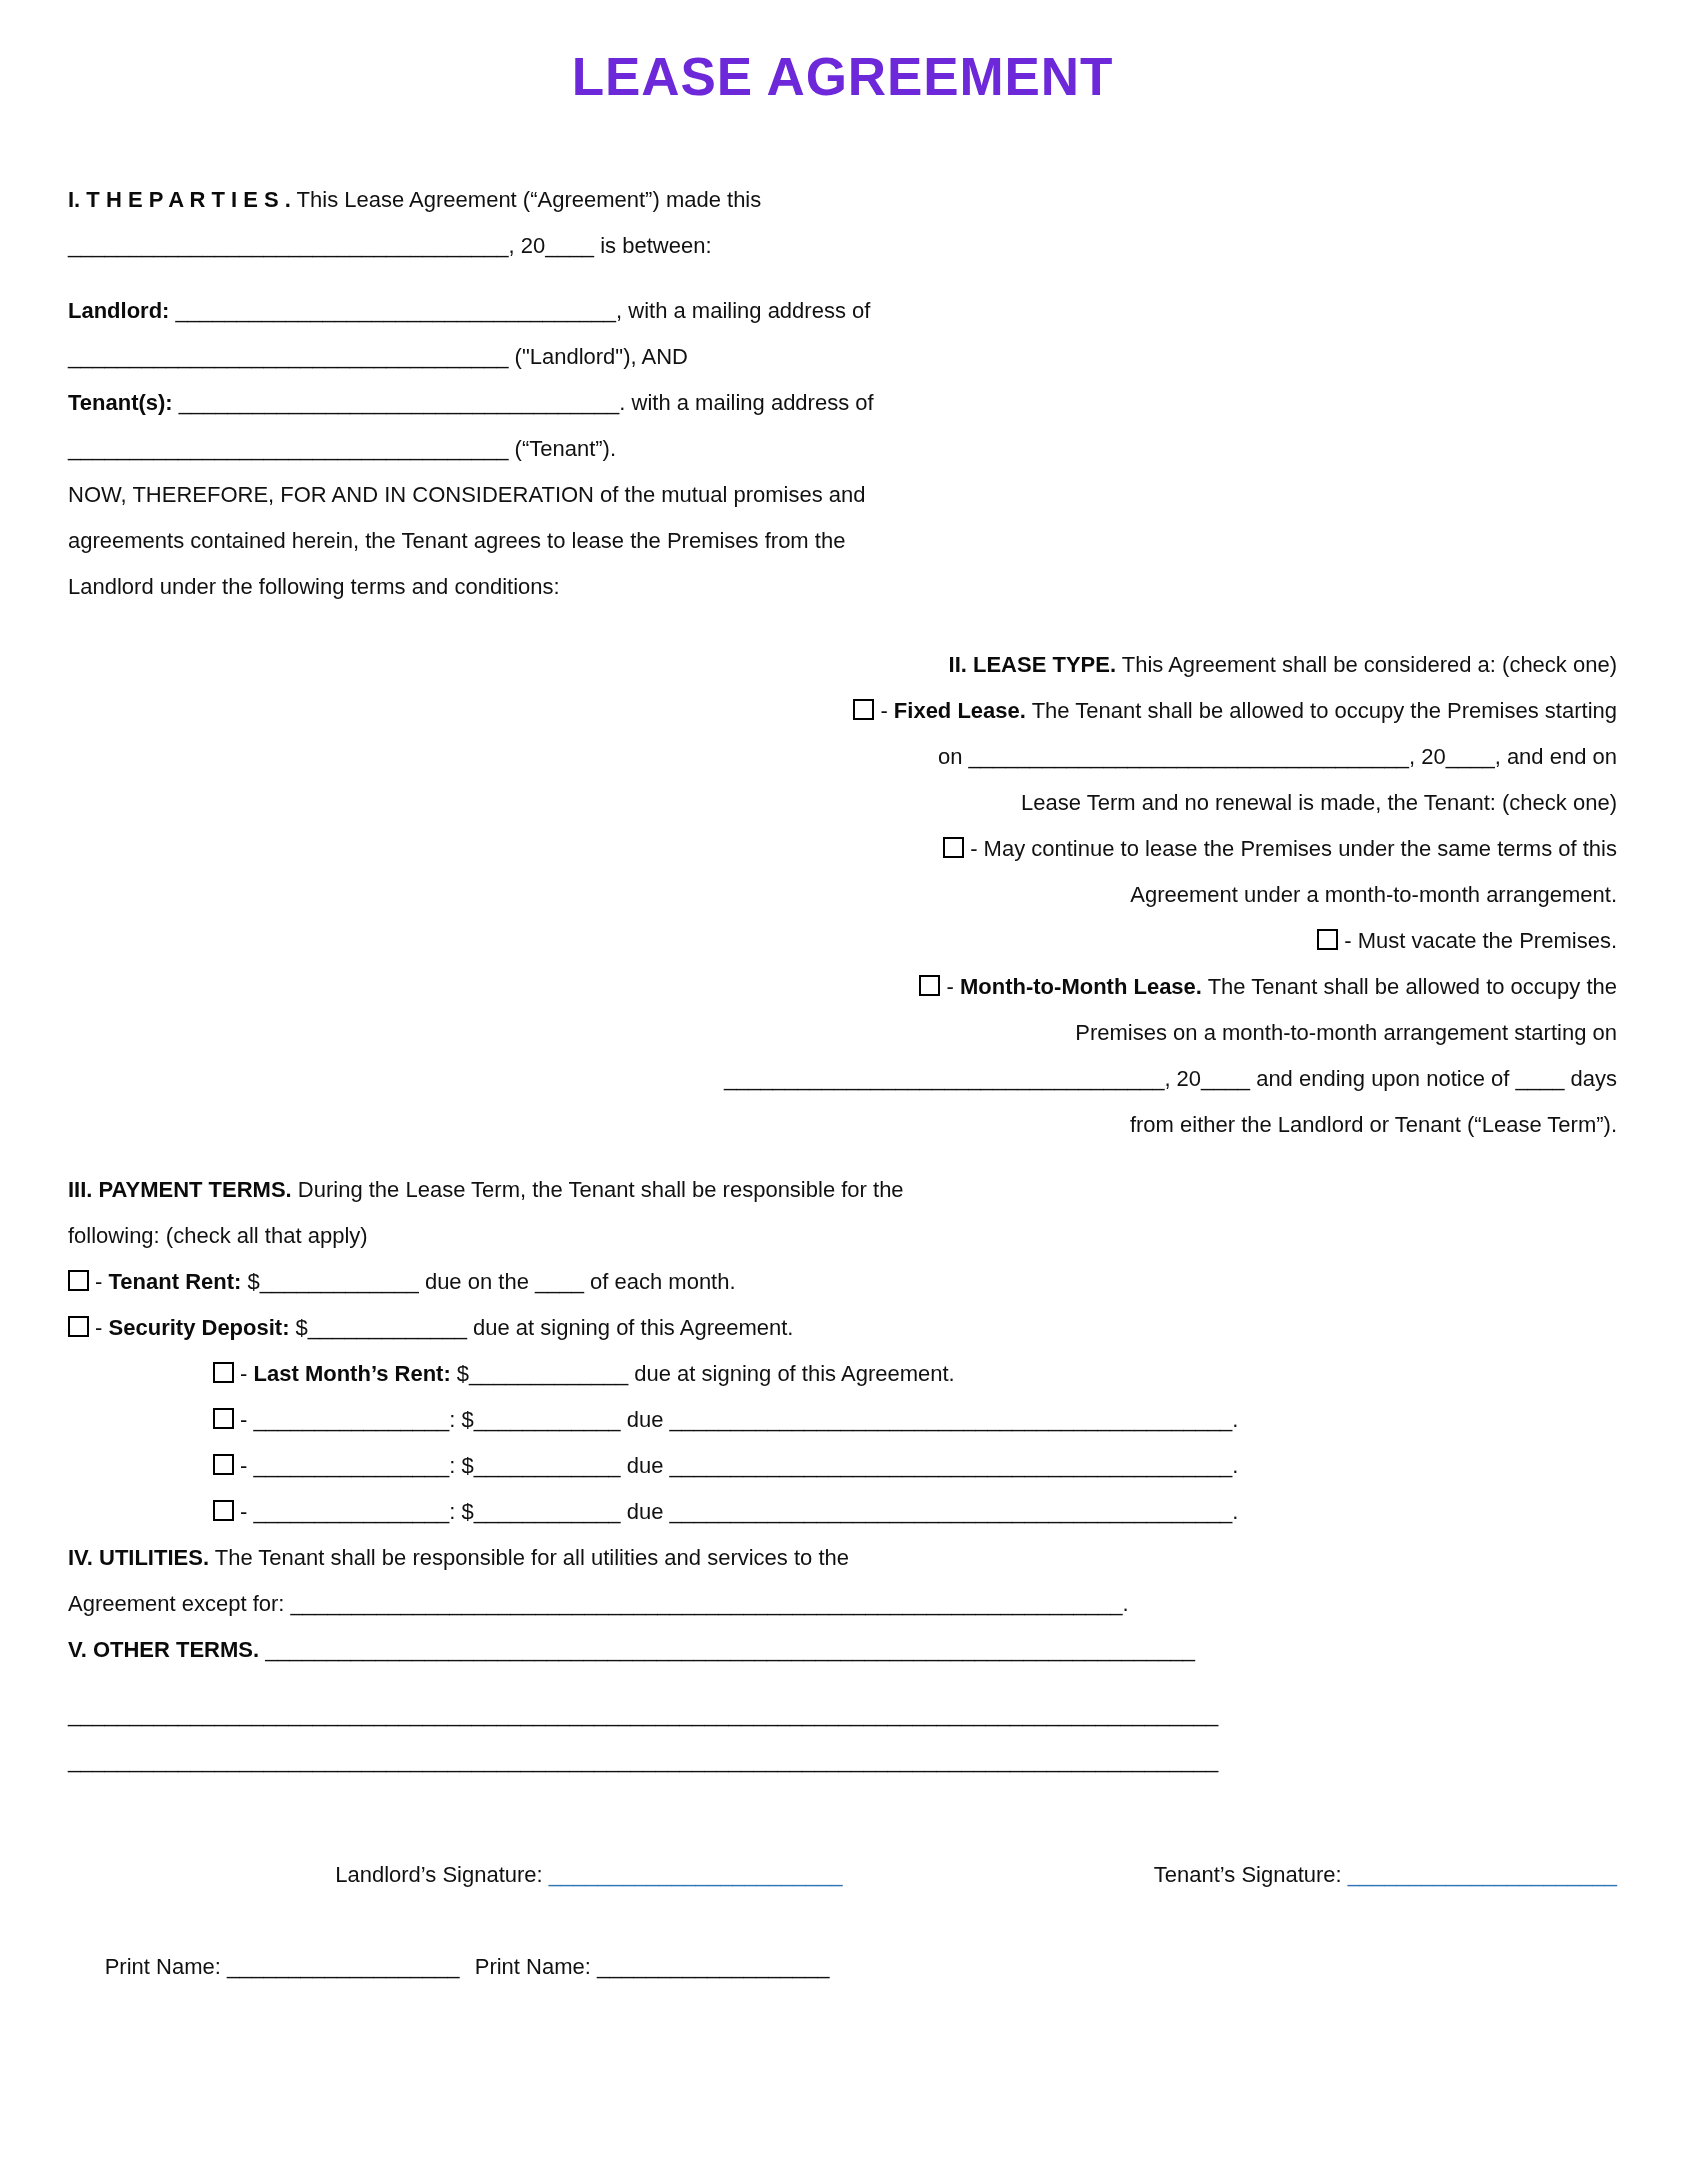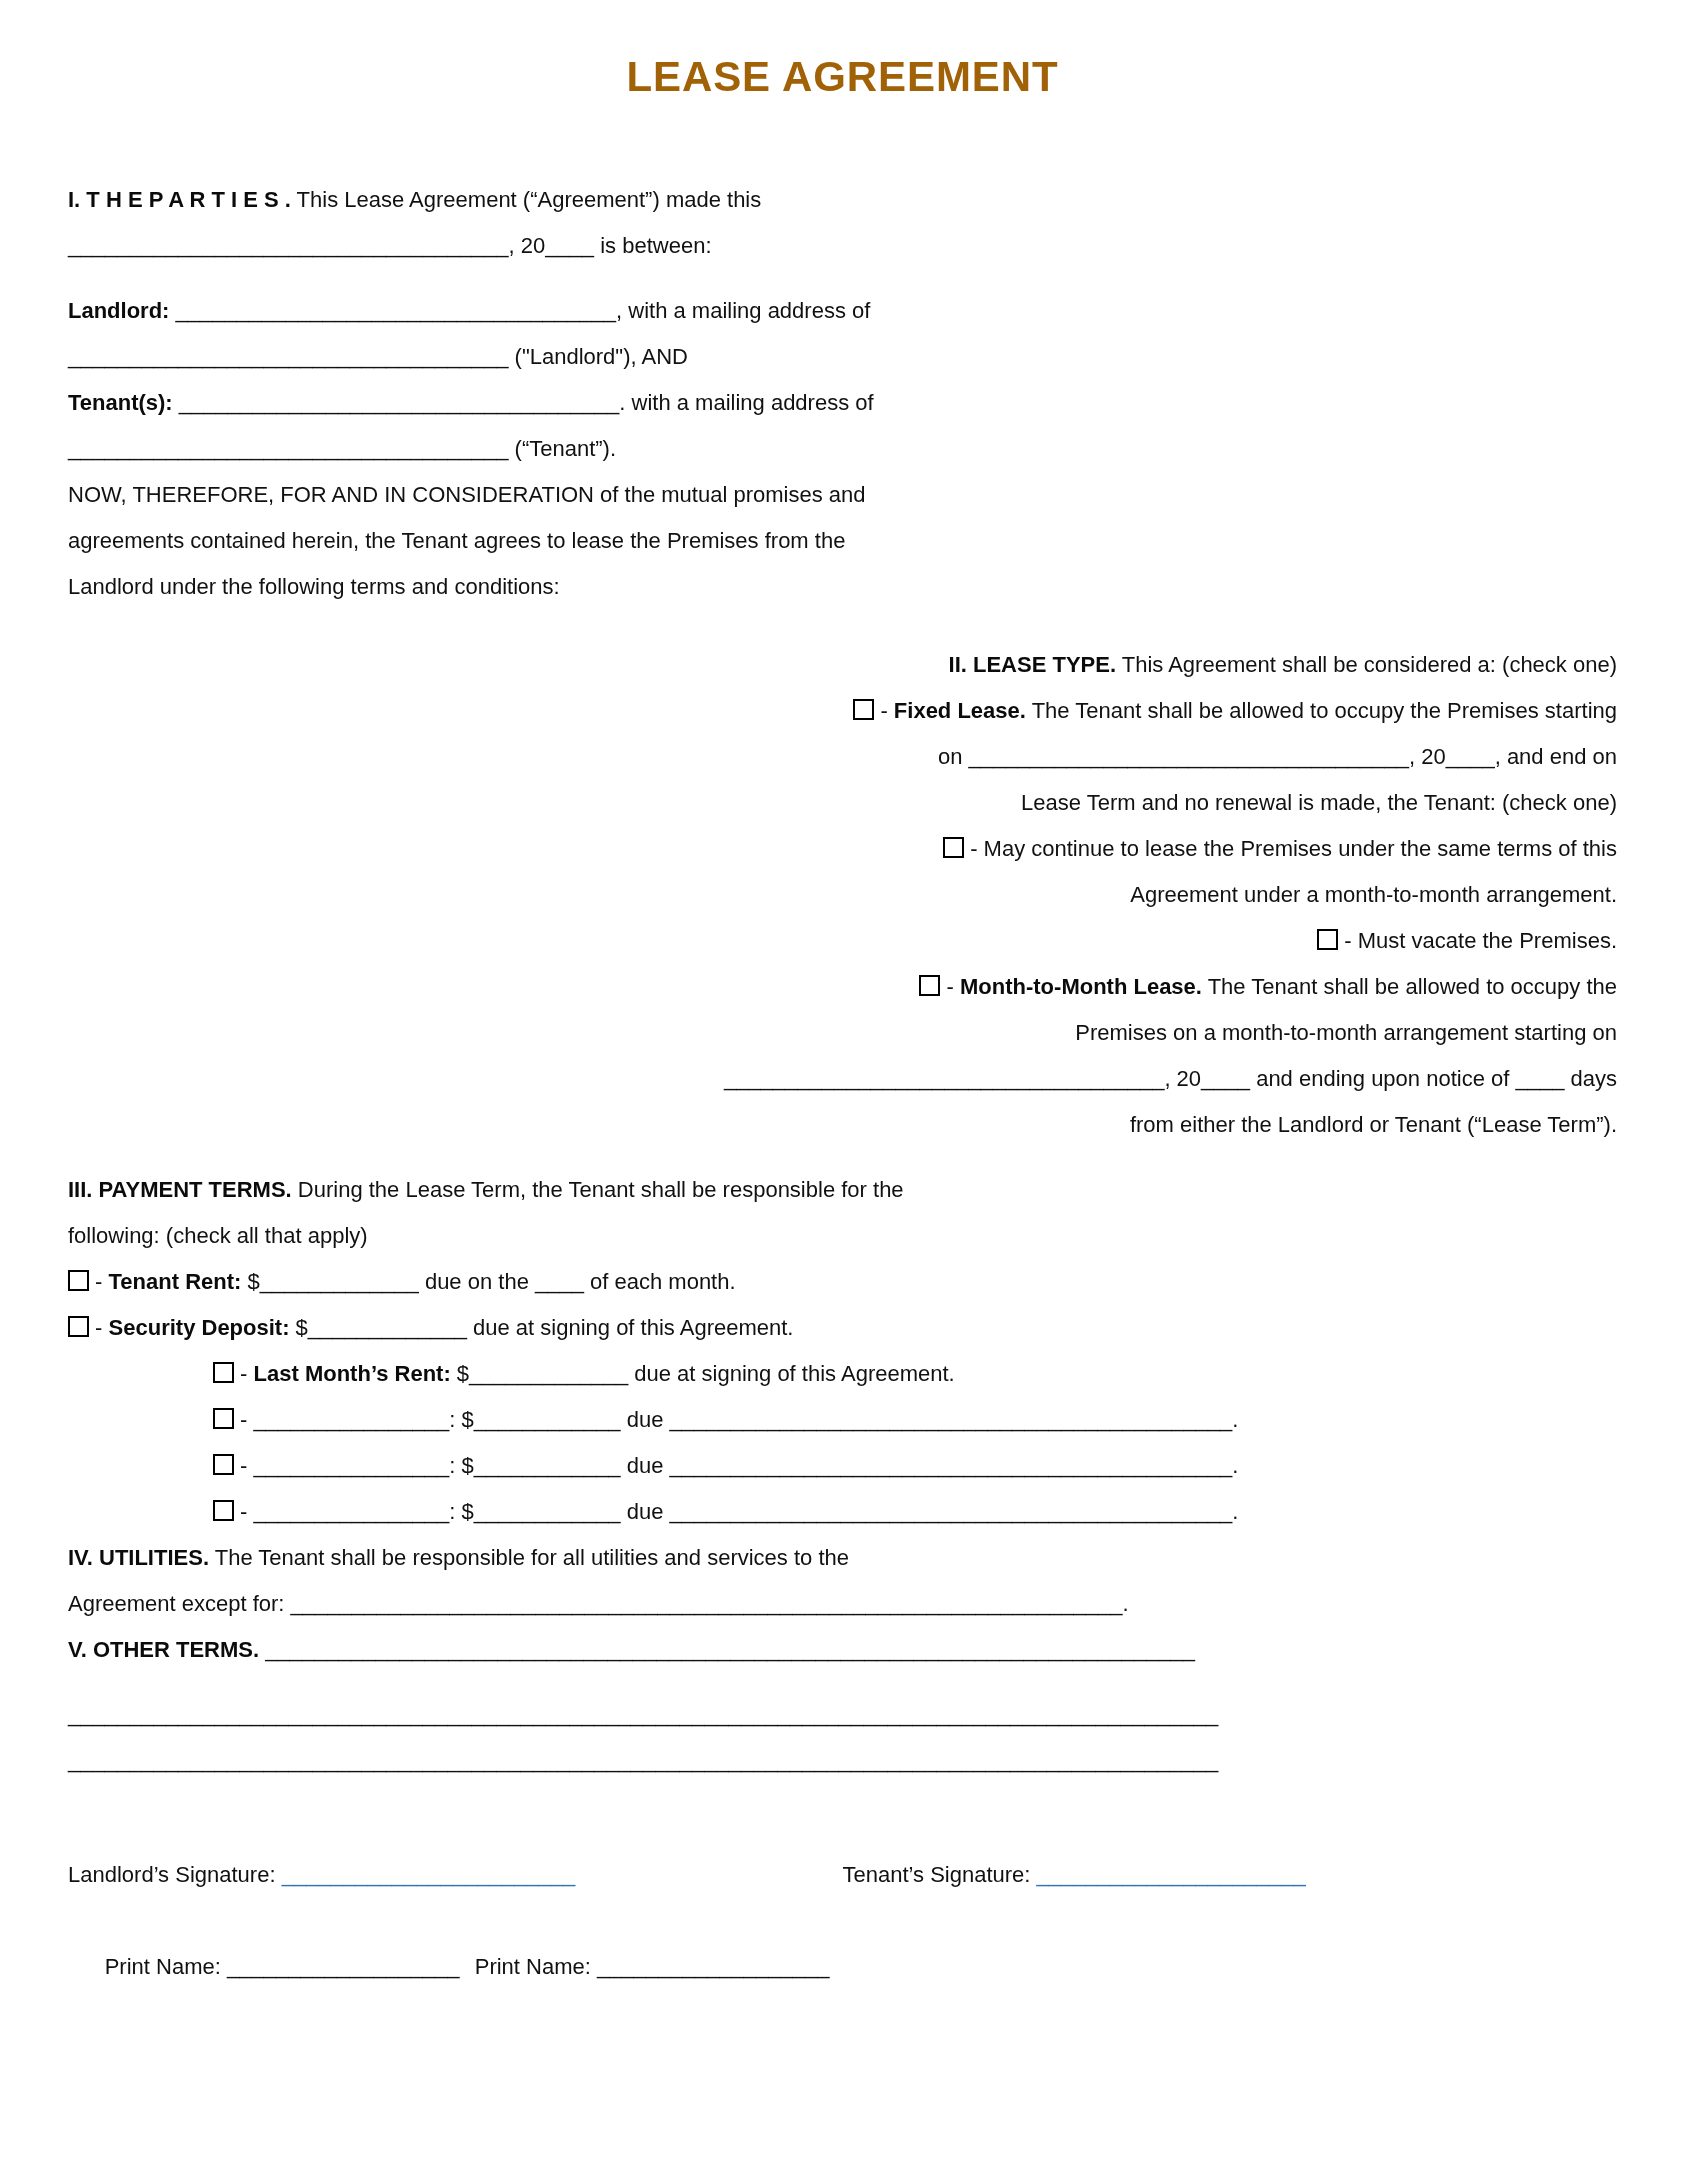--- a/index.html
+++ b/index.html
@@ -11,25 +11,25 @@
   .page {
     width: 1685px;
     min-height: 2181px;
     box-sizing: border-box;
     padding: 44px 68px 25.6px 68px;
     background: #ffffff;
   }
   .title {
     margin: 0 0 68px 0;
     text-align: center;
-    font-size: 42px;
+    font-size: 53px;
     line-height: 65px;
     font-weight: 700;
     letter-spacing: 0.9px;
-    color: #a16207;
+    color: #6d28d9;
   }
   .line {
     font-size: 22px;
     line-height: 46px;
     white-space: pre-wrap;
     color: #111111;
   }
   .line b { font-weight: 700; color: #0b0b0b; }
   .mt-sm  { }
   .mt-md  { margin-top: 19px; }
@@ -39,21 +39,21 @@
   .cb {
     display: inline-block;
     width: 21px;
     height: 21px;
     box-sizing: border-box;
     border: 2.6px solid #000000;
     background: #ffffff;
     vertical-align: -1.7px;
   }
   .blue { color: #2e75b6; }
-  .sig-row { display: flex; }
+  .sig-row { display: flex; text-align: right; }
   .sig-half { flex: 0 0 50%; }
   .gap-left { margin-left: 15.3px; }
 </style>
 </head>
 <body>
 
 <main class="page">
 
   <h1 class="title">LEASE AGREEMENT</h1>
 

